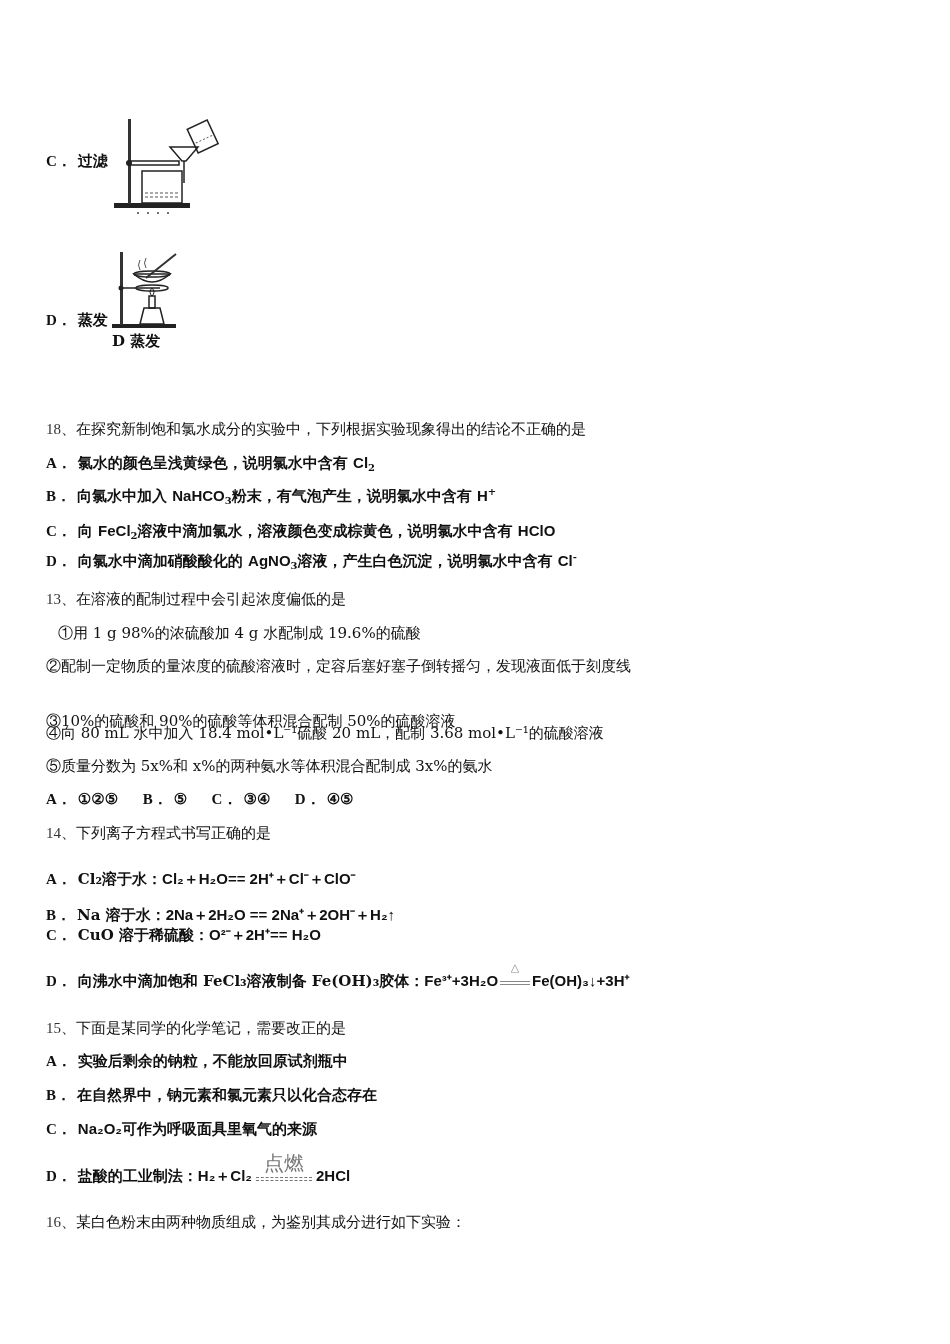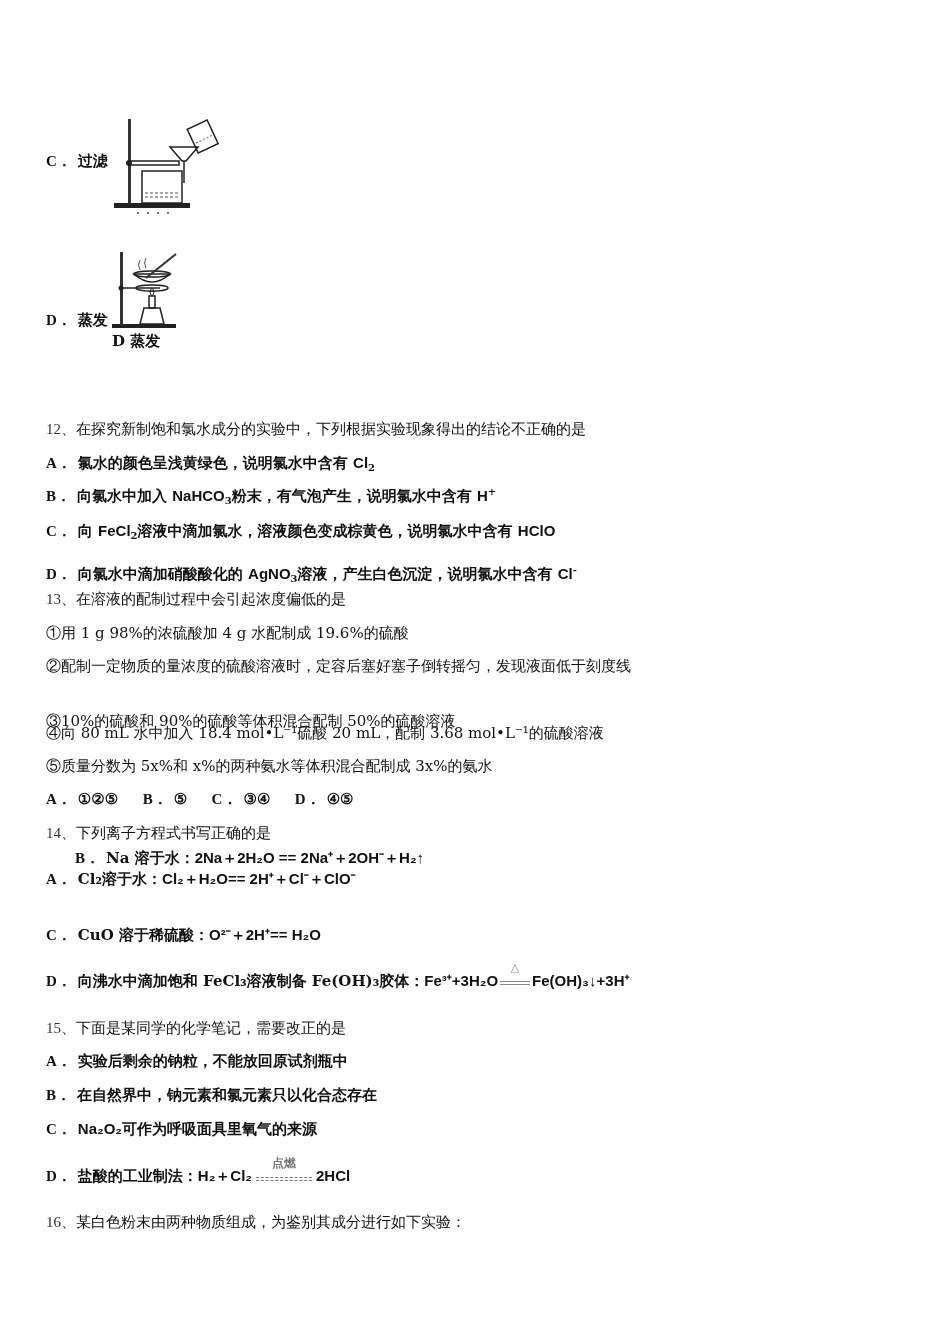--- a/index.html
+++ b/index.html
@@ -31,21 +31,21 @@
       position: absolute; left: 0; width: 100%; height: 1px; background: #888;
     }
     .arrow-cond .bar1 { top: 9px; }
     .arrow-cond .bar2 { top: 12px; }
     .arrow-cond2 {
       display: inline-block; position: relative; width: 56px; height: 20px;
       vertical-align: middle; margin: 0 4px;
     }
     .arrow-cond2 .cond-text {
       position: absolute; top: -14px; left: 0; width: 100%; text-align: center;
-      font-size: 12px; color: #777; font-weight: bold; font-family: "DejaVu Sans", sans-serif;
+      font-size: 20px; color: #777; font-weight: normal; font-family: "DejaVu Sans", sans-serif;
     }
     .arrow-cond2 .bar1, .arrow-cond2 .bar2 {
       position: absolute; left: 0; width: 100%; height: 1px;
       border-top: 1px dashed #777;
     }
     .arrow-cond2 .bar1 { top: 10px; }
     .arrow-cond2 .bar2 { top: 13px; }
   </style>
 </head>
 <body>
@@ -103,60 +103,60 @@
     <path d="M36 20 q-3 -5 0 -10" fill="none" stroke="#555"></path>
 
     <path d="M30 76 L34 60 L50 60 L54 76 Z" fill="none" stroke="#222" stroke-width="1.5"></path>
     <rect x="39" y="48" width="6" height="12" fill="none" stroke="#222" stroke-width="1.5"></rect>
     <path d="M42 48 q-4 -4 0 -8 q4 4 0 8" fill="none" stroke="#222"></path>
   </svg>
   <div style="position:absolute; left:2px; top:84px; font-size:15px; font-weight:bold; white-space:nowrap;text-align:center;">D  蒸发</div>
 </div>
 
 <div class="line" style="top:419px;">
-  <span class="num">12、</span><span>在探究新制饱和氯水成分的实验中，下列根据实验现象得出的结论不正确的是</span>
+  <span class="num">18、</span><span>在探究新制饱和氯水成分的实验中，下列根据实验现象得出的结论不正确的是</span>
 </div>
 <div class="line b" style="top:453px;">
   <span class="opt-letter">A．</span><span>氯水的颜色呈浅黄绿色，说明氯水中含有 </span><span class="chem">Cl</span><sub>2</sub>
 </div>
 <div class="line b" style="top:486px;">
   <span class="opt-letter">B．</span><span>向氯水中加入 </span><span class="chem">NaHCO</span><sub>3</sub><span>粉末，有气泡产生，说明氯水中含有 </span><span class="chem">H</span><sup>+</sup>
 </div>
 <div class="line b" style="top:521px;">
   <span class="opt-letter">C．</span><span>向 </span><span class="chem">FeCl</span><sub>2</sub><span>溶液中滴加氯水，溶液颜色变成棕黄色，说明氯水中含有 </span><span class="chem">HClO</span>
 </div>
-<div class="line b" style="top:564px;">
+<div class="line b" style="top:551px;">
   <span class="opt-letter">D．</span><span>向氯水中滴加硝酸酸化的 </span><span class="chem">AgNO</span><sub>3</sub><span>溶液，产生白色沉淀，说明氯水中含有 </span><span class="chem">Cl</span><sup>-</sup>
 </div>
 
 <div class="line" style="top:589px;">
   <span class="num">13、</span><span>在溶液的配制过程中会引起浓度偏低的是</span>
 </div>
-<div class="line" style="top:623px;">①用 1  g  98%的浓硫酸加 4  g 水配制成 19.6%的硫酸</div>
+<div class="line" style="top:623px;margin-left:12px;">①用 1  g  98%的浓硫酸加 4  g 水配制成 19.6%的硫酸</div>
 <div class="line" style="top:656px;">②配制一定物质的量浓度的硫酸溶液时，定容后塞好塞子倒转摇匀，发现液面低于刻度线</div>
 <div class="line" style="top:711px;">③10%的硫酸和 90%的硫酸等体积混合配制 50%的硫酸溶液</div>
 <div class="line" style="top:723px;">④向 80  mL 水中加入 18.4  mol•L⁻¹硫酸 20  mL，配制 3.68  mol•L⁻¹的硫酸溶液</div>
 <div class="line" style="top:756px;">⑤质量分数为 5x%和 x%的两种氨水等体积混合配制成 3x%的氨水</div>
 <div class="line b" style="top:789px;">
   <span class="opt-letter">A．</span><span>①②⑤</span>
   <span style="display:inline-block;width:14px;"></span>
   <span class="opt-letter">B．</span><span>⑤</span>
   <span style="display:inline-block;width:14px;"></span>
   <span class="opt-letter">C．</span><span>③④</span>
   <span style="display:inline-block;width:14px;"></span>
   <span class="opt-letter">D．</span><span>④⑤</span>
 </div>
 
 <div class="line" style="top:823px;">
   <span class="num">14、</span><span>下列离子方程式书写正确的是</span>
 </div>
 <div class="line b" style="top:857px;margin-top:12px;">
   <span class="opt-letter">A．</span><span>Cl₂溶于水：</span><span class="chem">Cl₂＋H₂O== 2H⁺＋Cl⁻＋ClO⁻</span>
 </div>
-<div class="line b" style="top:848px;margin-left:29px;">
+<div class="line b" style="top:905px;">
   <span class="opt-letter">B．</span><span>Na 溶于水：</span><span class="chem">2Na＋2H₂O == 2Na⁺＋2OH⁻＋H₂↑</span>
 </div>
 <div class="line b" style="top:925px;">
   <span class="opt-letter">C．</span><span>CuO 溶于稀硫酸：</span><span class="chem">O²⁻＋2H⁺== H₂O</span>
 </div>
 <div class="line b" style="top:971px;">
   <span class="opt-letter">D．</span><span>向沸水中滴加饱和 FeCl₃溶液制备 Fe(OH)₃胶体：</span><span class="chem">Fe³⁺+3H₂O</span><span class="arrow-cond"><span class="cond-text">△</span><span class="bar1"></span><span class="bar2"></span></span><span class="chem">Fe(OH)₃↓+3H⁺</span>
 </div>
 
 <div class="line" style="top:1018px;">

